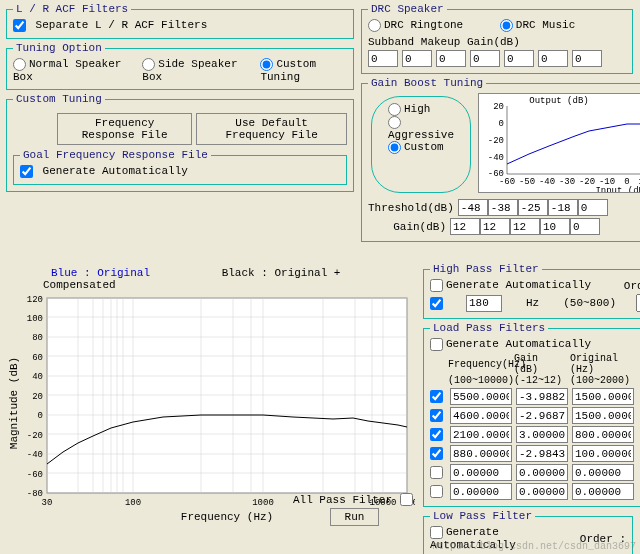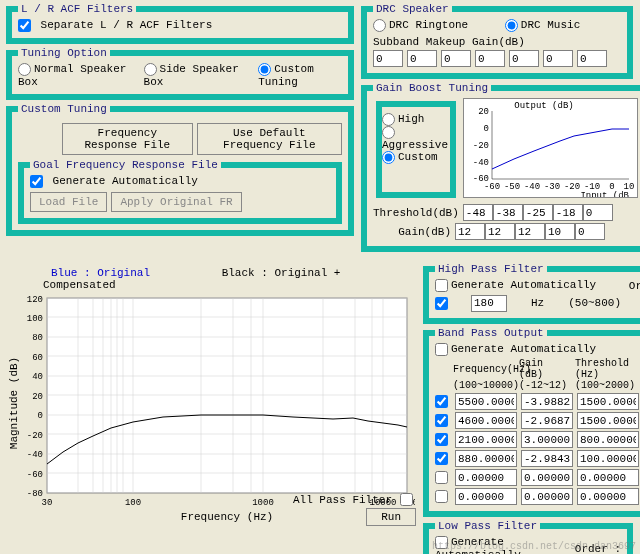--- a/index.html
+++ b/index.html
@@ -6,21 +6,21 @@
 body {
   font-family: "Courier New", monospace;
   font-size: 11px;
   background: #ece9d8;
   width: 640px;
   height: 554px;
   overflow: hidden;
   position: relative;
 }
 fieldset {
-  border: 6px solid #14b8a6;
+  border: 1px solid #14b8a6;
   margin: 3px;
   padding: 4px 6px 6px 6px;
 }
 legend {
   color: #1a1a7a;
   padding: 0 3px;
   font-size: 11px;
 }
 label { cursor: default; }
 input[type="text"] {
@@ -89,24 +89,20 @@
     <div class="row" style="margin:4px 0;padding-left:44px;">
       <button>Frequency Response File</button>
       <button>Use Default Frequency File</button>
     </div>
     <fieldset style="margin:4px 0 0 0;">
       <legend>Goal Frequency Response File</legend>
       <label>
         <input type="checkbox" checked="" style="">
         <span>Generate Automatically</span>
       </label>
-      <div class="row" style="margin-top:4px;">
-        <button disabled="">Load File</button>
-        <button disabled="">Apply Original FR</button>
-      </div>
     </fieldset>
   </fieldset>
 </div>
 
 <div class="top-right">
   <fieldset>
     <legend>DRC Speaker</legend>
     <div class="row" style="margin-bottom:4px;gap:15px;">
       <label><input type="radio" name="drc" style=""><span>DRC Ringtone</span></label>
       &nbsp;
@@ -120,21 +116,21 @@
         <input type="text" class="small-input" value="0" style="">
         <input type="text" class="small-input" value="0" style="">
         <input type="text" class="small-input" value="0" style="">
         <input type="text" class="small-input" value="0" style="">
       </div>
   </fieldset>
 
   <fieldset>
     <legend>Gain Boost Tuning</legend>
     <div style="display:flex;gap:4px;">
-      <fieldset style="width:80px;padding:6px 0;">
+      <fieldset style="width:80px;padding:6px 16px;border-radius:29px;">
         <label><input type="radio" name="gm" style=""><span>High</span></label><br>
         <label><input type="radio" name="gm" style=""><span>Aggressive</span></label><br>
         <label><input type="radio" name="gm" checked="" style=""><span>Custom</span></label>
       </fieldset>
       <div>
         <svg width="175" height="100" class="chart-box" style="background:#fff">
           <text x="80" y="9" text-anchor="middle">Output (dB)</text>
           <g stroke="#000" stroke-width="0.5">
             <line x1="28" y1="12" x2="28" y2="80"></line>
               <line x1="28" y1="80" x2="165" y2="80"></line>
@@ -235,21 +231,21 @@
 
     <polyline fill="none" stroke="#000" stroke-width="1" points="44,171 60,159 75,150 90,143 108,135 130,129 160,124 198,122 230,122 260,122 290,124 310,125 330,126 350,125 365,128 380,130 395,132 404,134"></polyline>
     <text x="14" y="110" text-anchor="middle" transform="rotate(-90 14 110)" class="axis-label">Magnitude (dB)</text>
     <text x="224" y="227" text-anchor="middle" class="axis-label">Frequency (Hz)</text>
   </svg>
   <div style="position:absolute;right:2px;bottom:0;">
     <div class="row" style="justify-content:flex-end;margin-bottom:2px;">
       <span>All Pass Filter</span>
       <input type="checkbox" style="margin-left: 4px;">
     </div>
-    <div class="row" style="justify-content:flex-end;">
+    <div class="row" style="justify-content:center;">
       <button style="padding:2px 14px;">Run</button>
     </div>
   </div>
 </div>
 
 <div class="bottom-right">
   <fieldset>
     <legend>High Pass Filter</legend>
     <div class="row">
       <label style="flex:1;"><input type="checkbox" style=""><span>Generate Automatically</span></label>
@@ -258,27 +254,27 @@
     <div class="row" style="margin-top:2px;gap:20px;">
       <input type="checkbox" checked="" style="">
       <input type="text" class="small-input" style="width: 36px;" value="180">
       <span style="margin-left:4px;">Hz</span>
       <span style="margin-left:4px;">(50~800)</span>
       <select style="margin-left:auto;width:34px;"><option>2</option></select>
     </div>
   </fieldset>
 
   <fieldset>
-    <legend>Band Pass Output</legend>
+    <legend>Load Pass Filters</legend>
     <label><input type="checkbox" style=""><span>Generate Automatically</span></label>
     <div class="row" style="margin-top:2px;font-size:10px;">
       <span style="width:14px;"></span>
       <span style="width:62px;">Frequency(Hz)</span>
       <span style="width:52px;">Gain (dB)</span>
-      <span style="width:62px;">Threshold (Hz)</span>
+      <span style="width:62px;">Original (Hz)</span>
     </div>
     <div class="row" style="font-size:10px;">
       <span style="width:14px;"></span>
       <span style="width:62px;">(100~10000)</span>
       <span style="width:52px;">(-12~12)</span>
       <span style="width:62px;">(100~2000)</span>
     </div>
     <div id="bp-rows">
         <div class="row" style="margin-top: 2px;">
           <input type="checkbox" checked="" style="">

